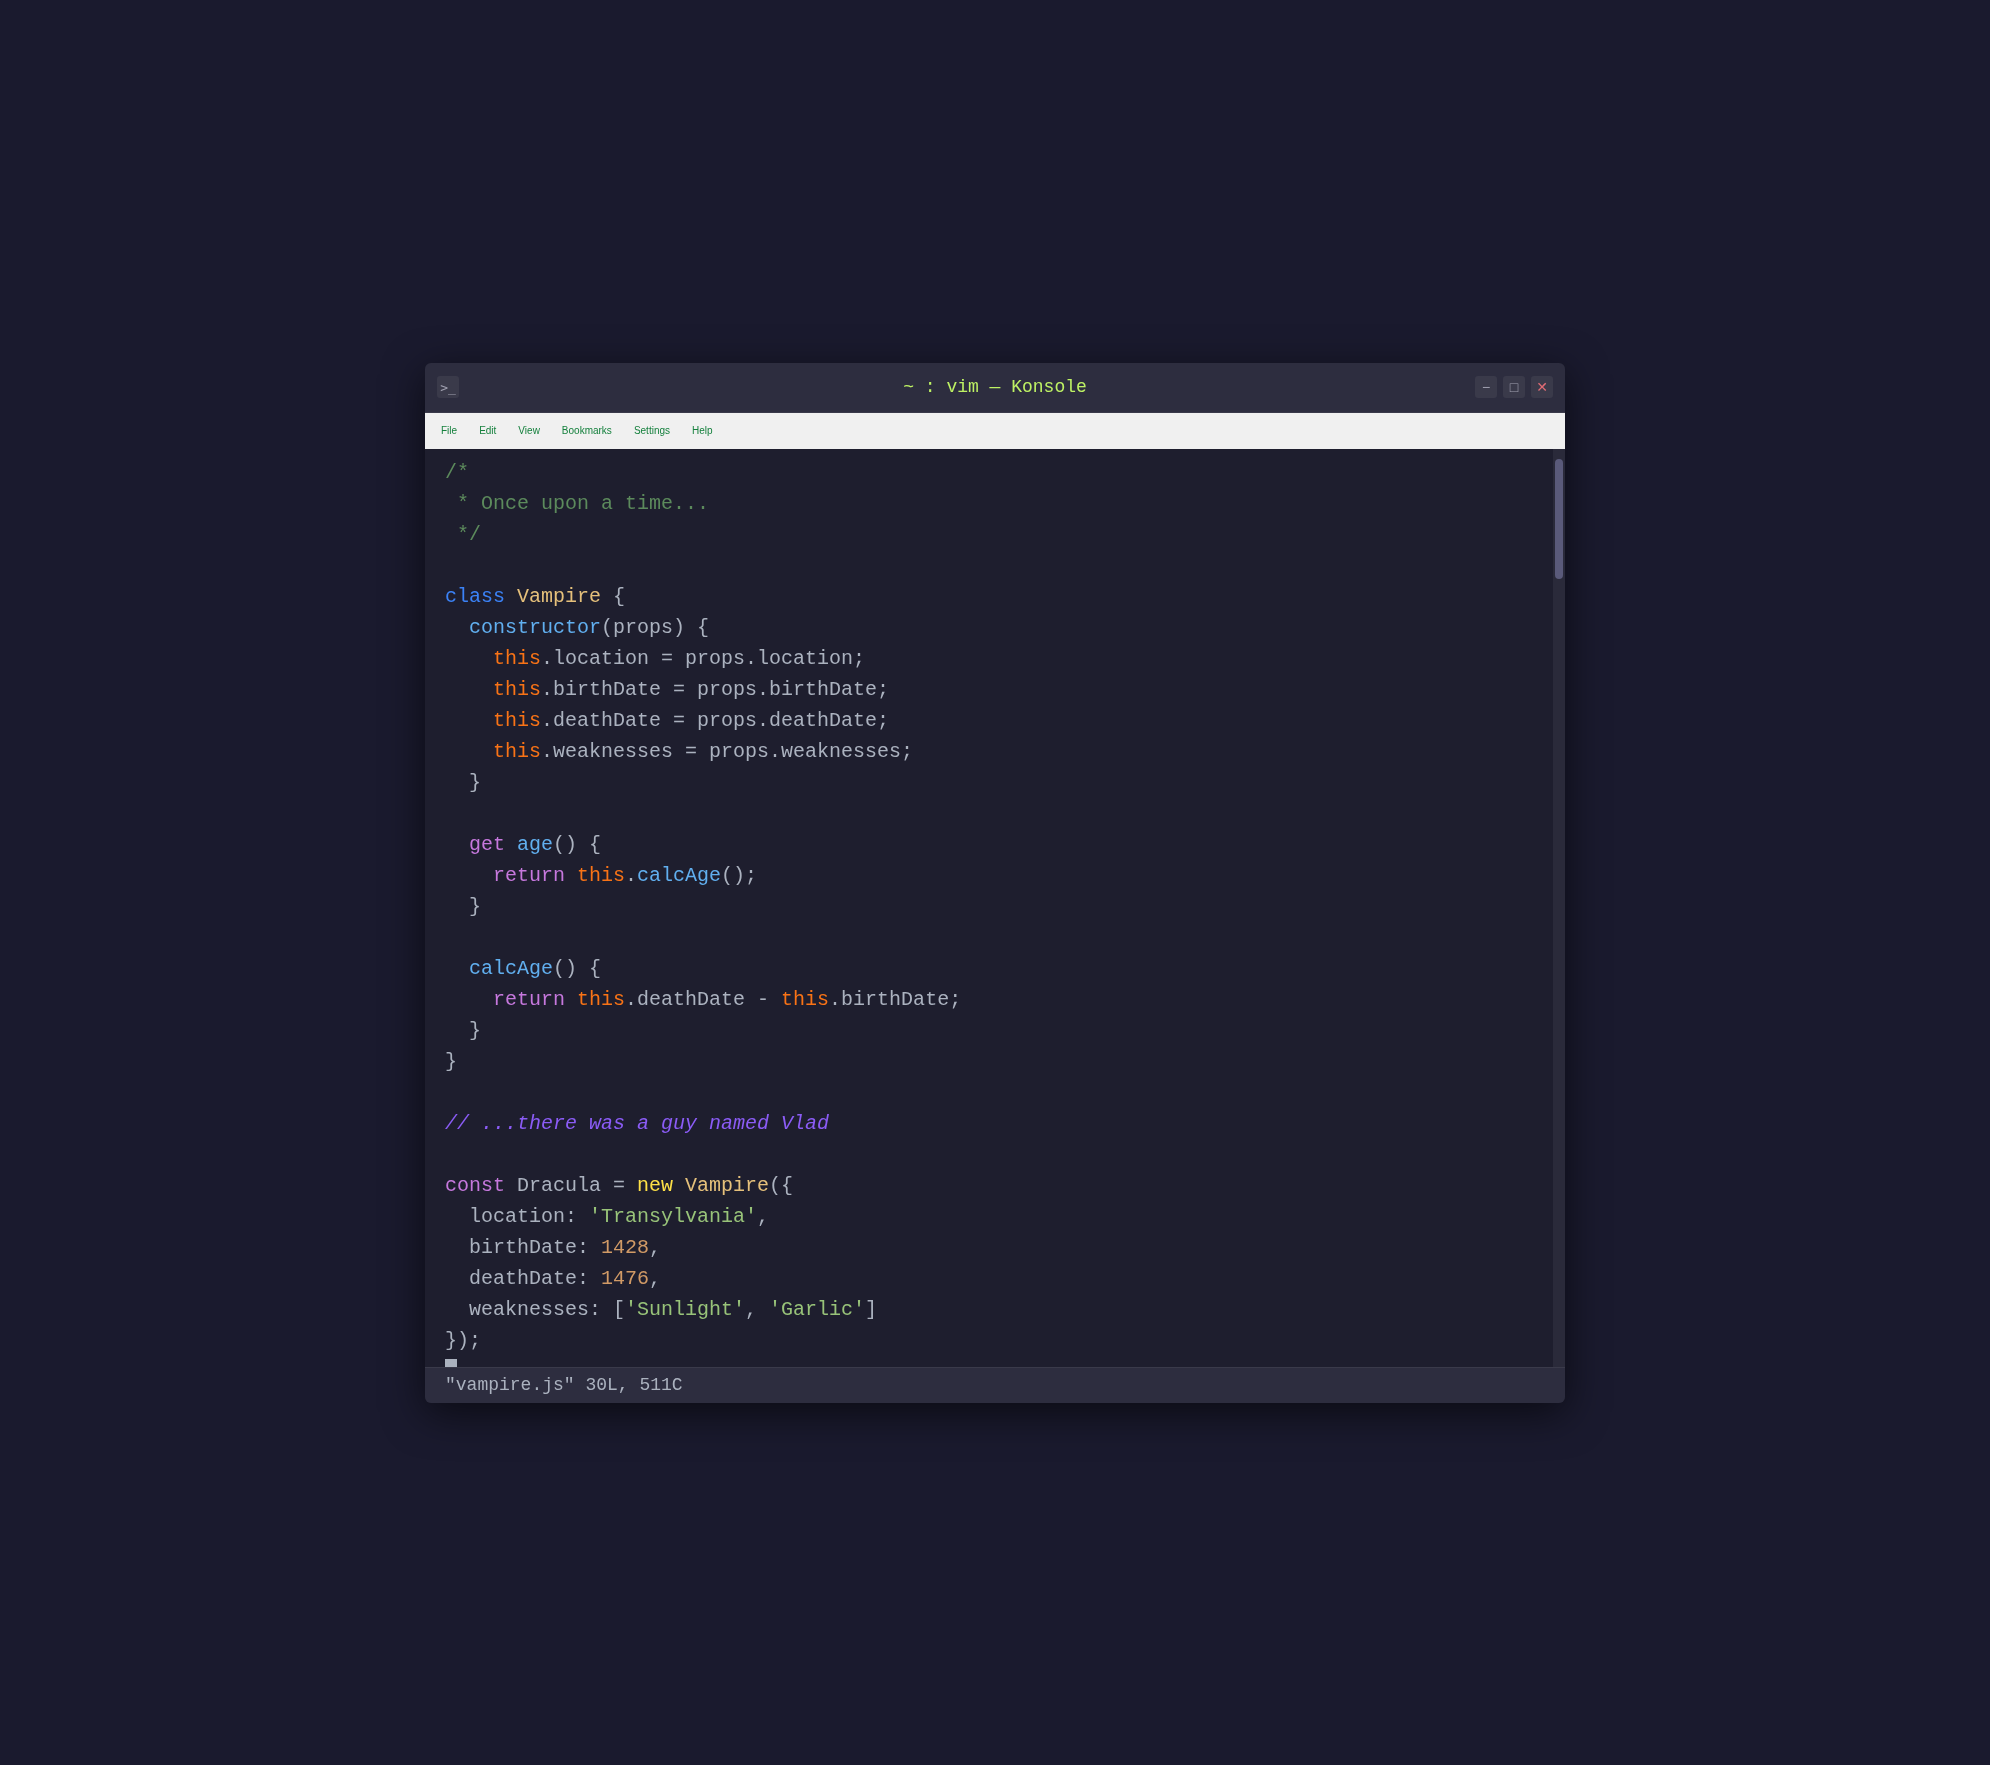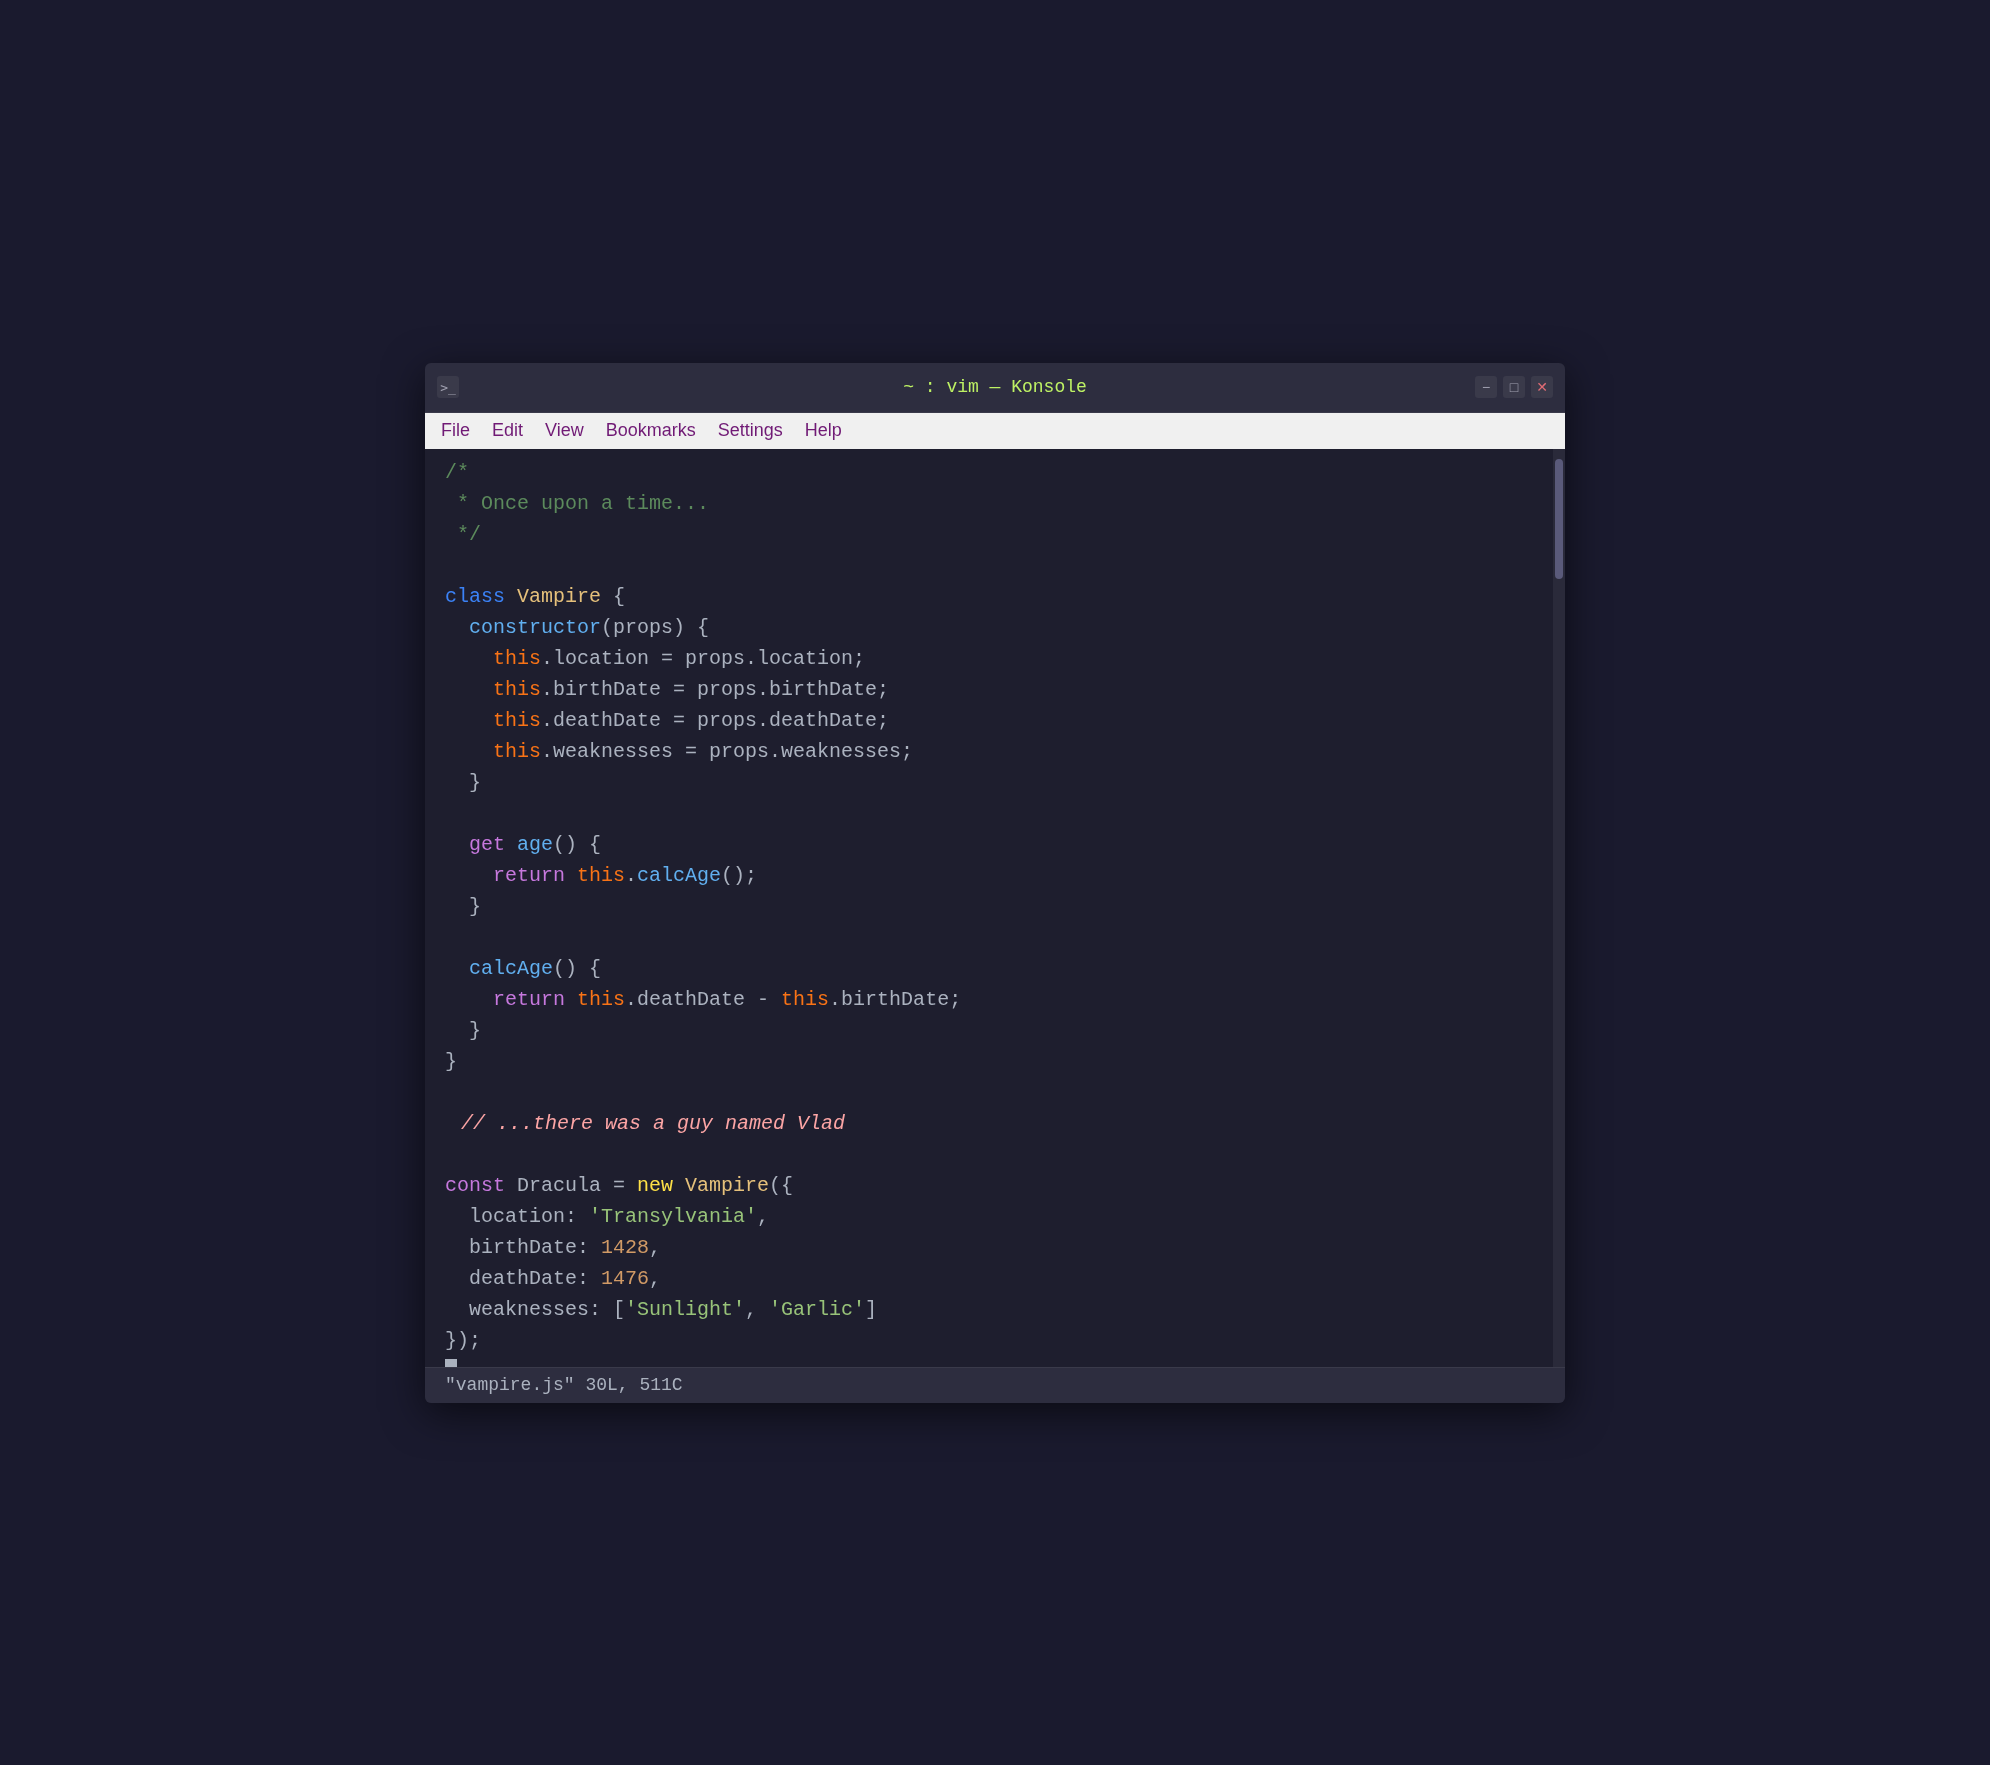--- a/index.html
+++ b/index.html
@@ -96,22 +96,22 @@
       height: 36px;
       display: flex;
       align-items: center;
       padding: 0 6px;
       flex-shrink: 0;
       gap: 2px;
     }
 
     .menu-item {
       padding: 4px 10px;
-      font-size: 18px;
-      color: #701a75;
+      font-size: 10px;
+      color: #15803d;
       cursor: pointer;
       border-radius: 3px;
     }
 
     .editor-area {
       flex: 1;
       display: flex;
       overflow: hidden;
       background: #1e1e2e;
     }
@@ -152,21 +152,21 @@
     .kw-const { color: #c678dd; }
     .kw-new { color: #fde047; margin-top: 30px; }
     .kw-return { color: #c678dd; }
     .kw-get { color: #c678dd; }
 
     .fn-name { color: #61afef; }
     .class-name { color: #e5c07b; }
     .this-kw { color: #f97316; }
     .string { color: #98c379; text-align: center; }
     .number { color: #d19a66; }
-    .comment { color: #fca5a5; font-style: italic; margin-left: 16px; }
+    .comment { color: #8b5cf6; font-style: italic; }
     .comment-green { color: #5c8a5c; }
     .plain { color: #abb2bf; }
 
     .cursor-block {
       display: inline-block;
       width: 12px;
       height: 1.2em;
       background: #abb2bf;
       vertical-align: text-bottom;
     }

